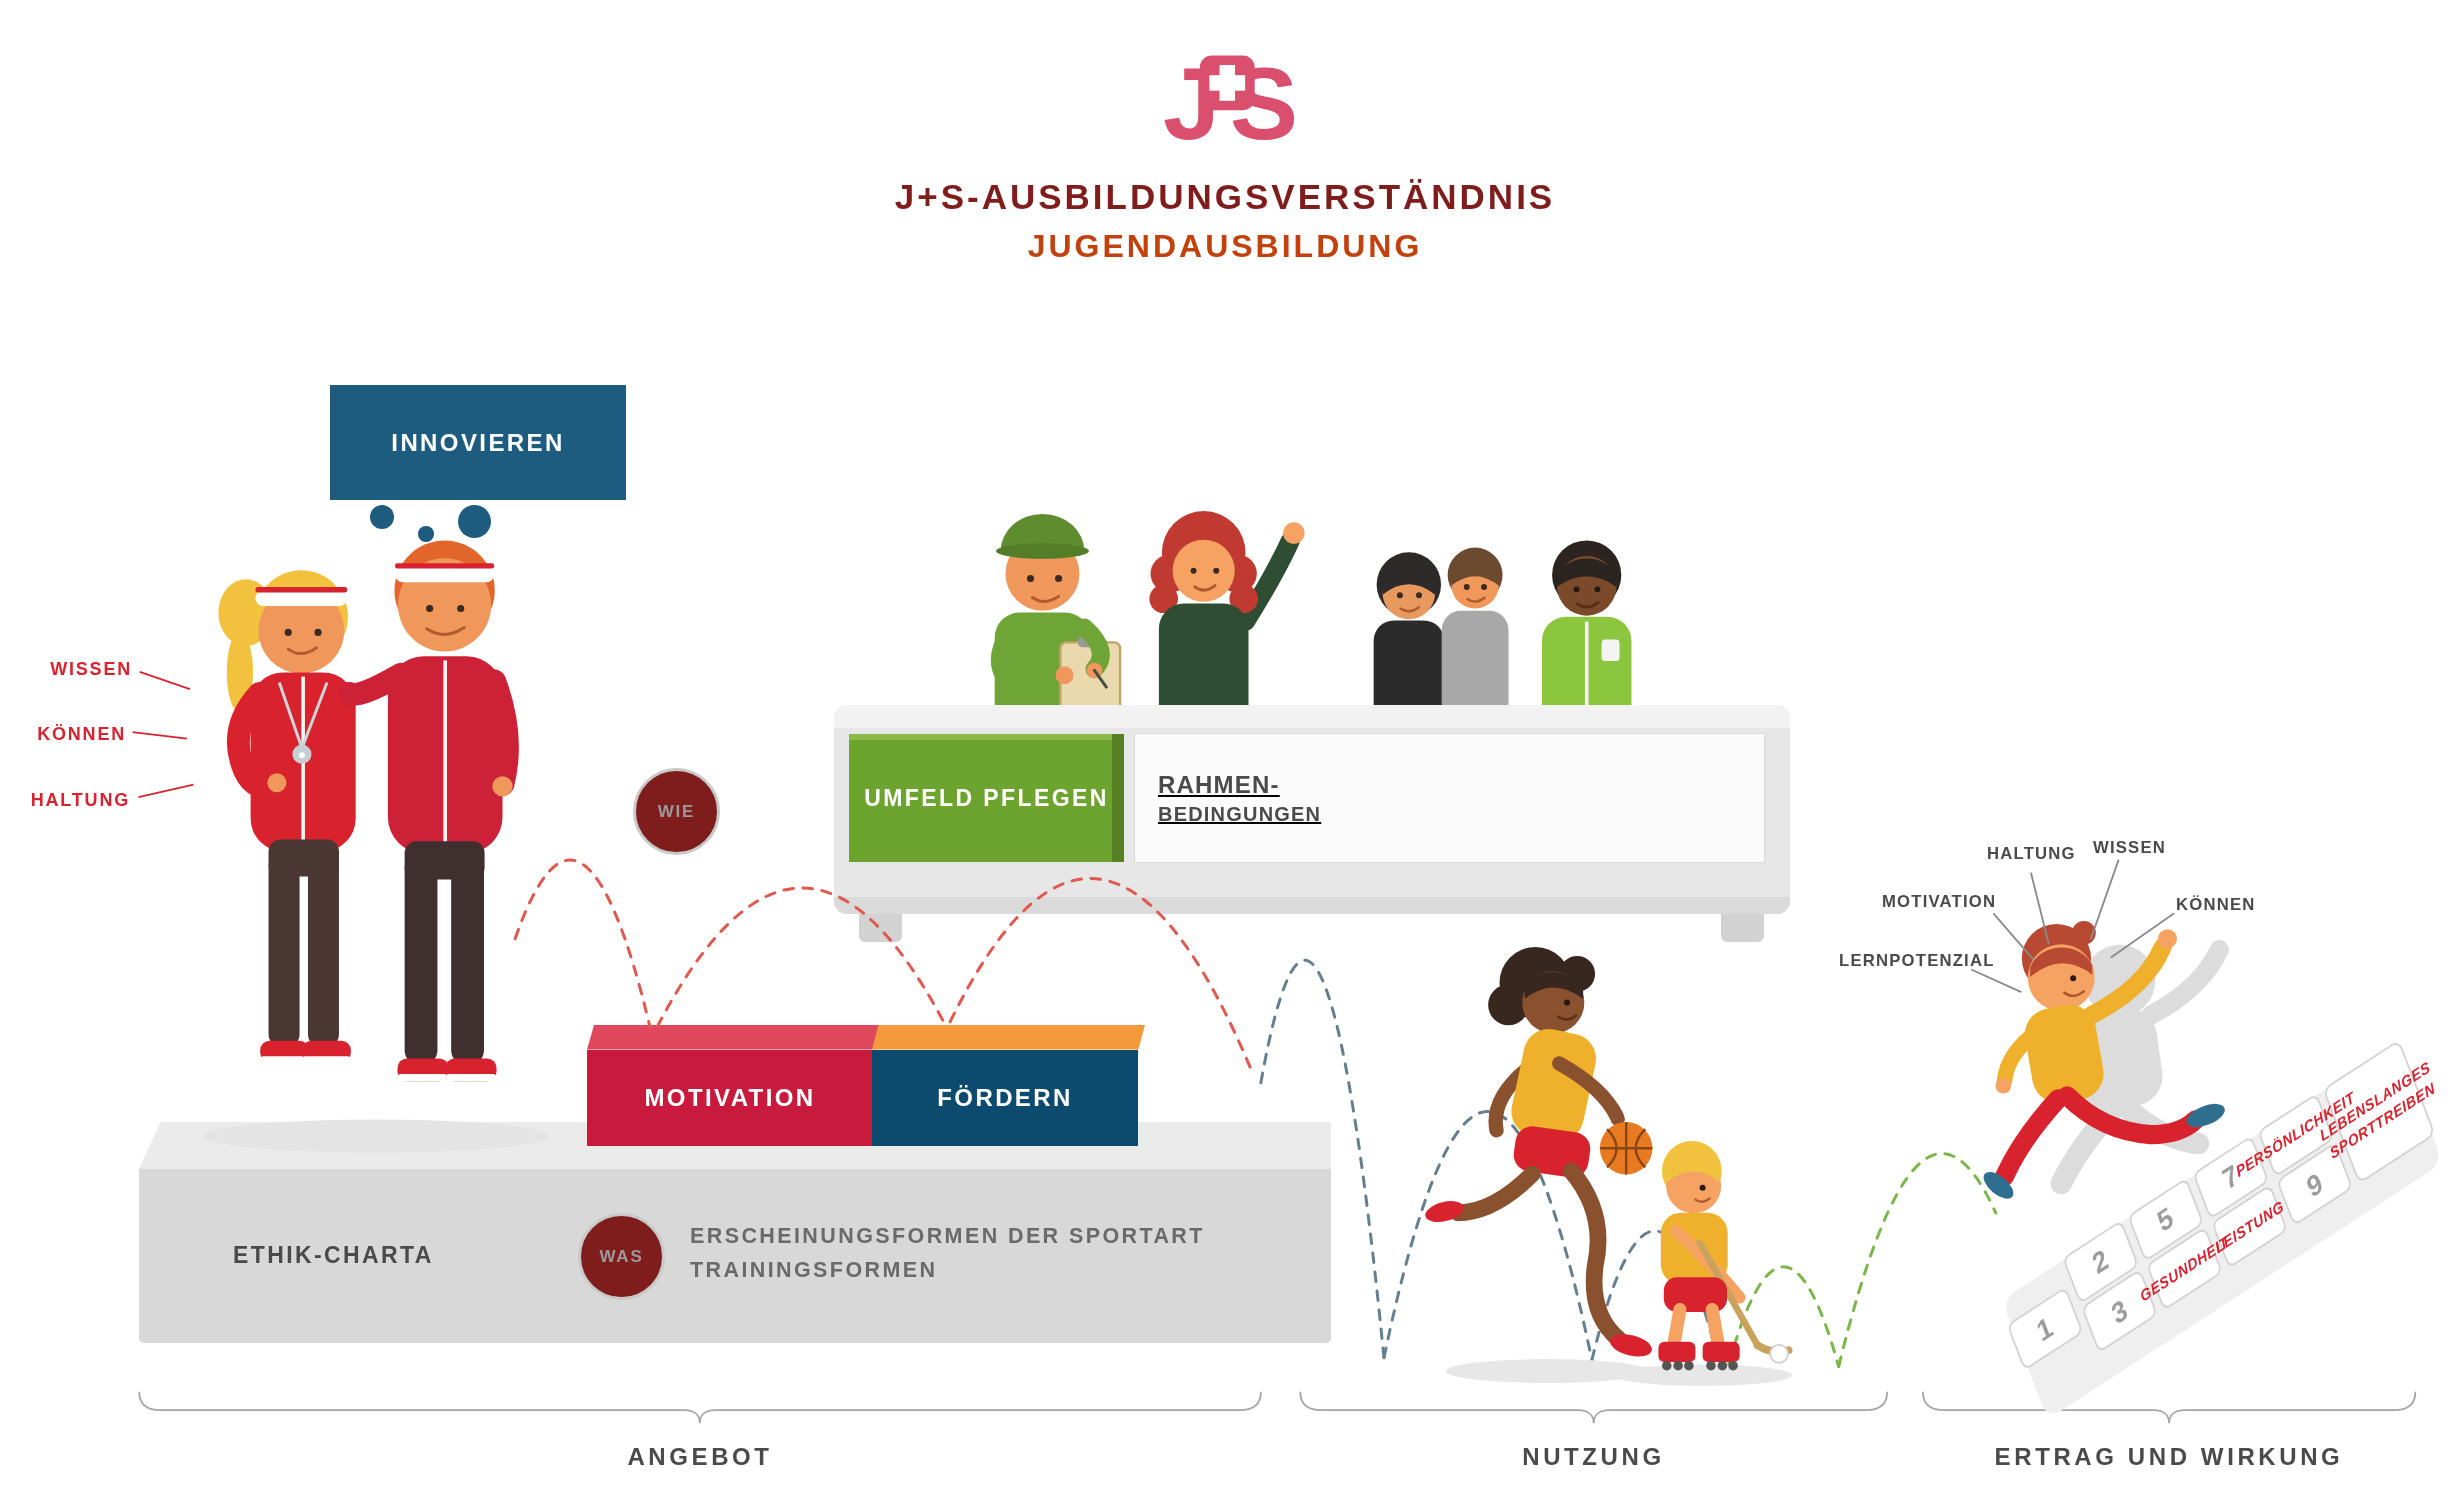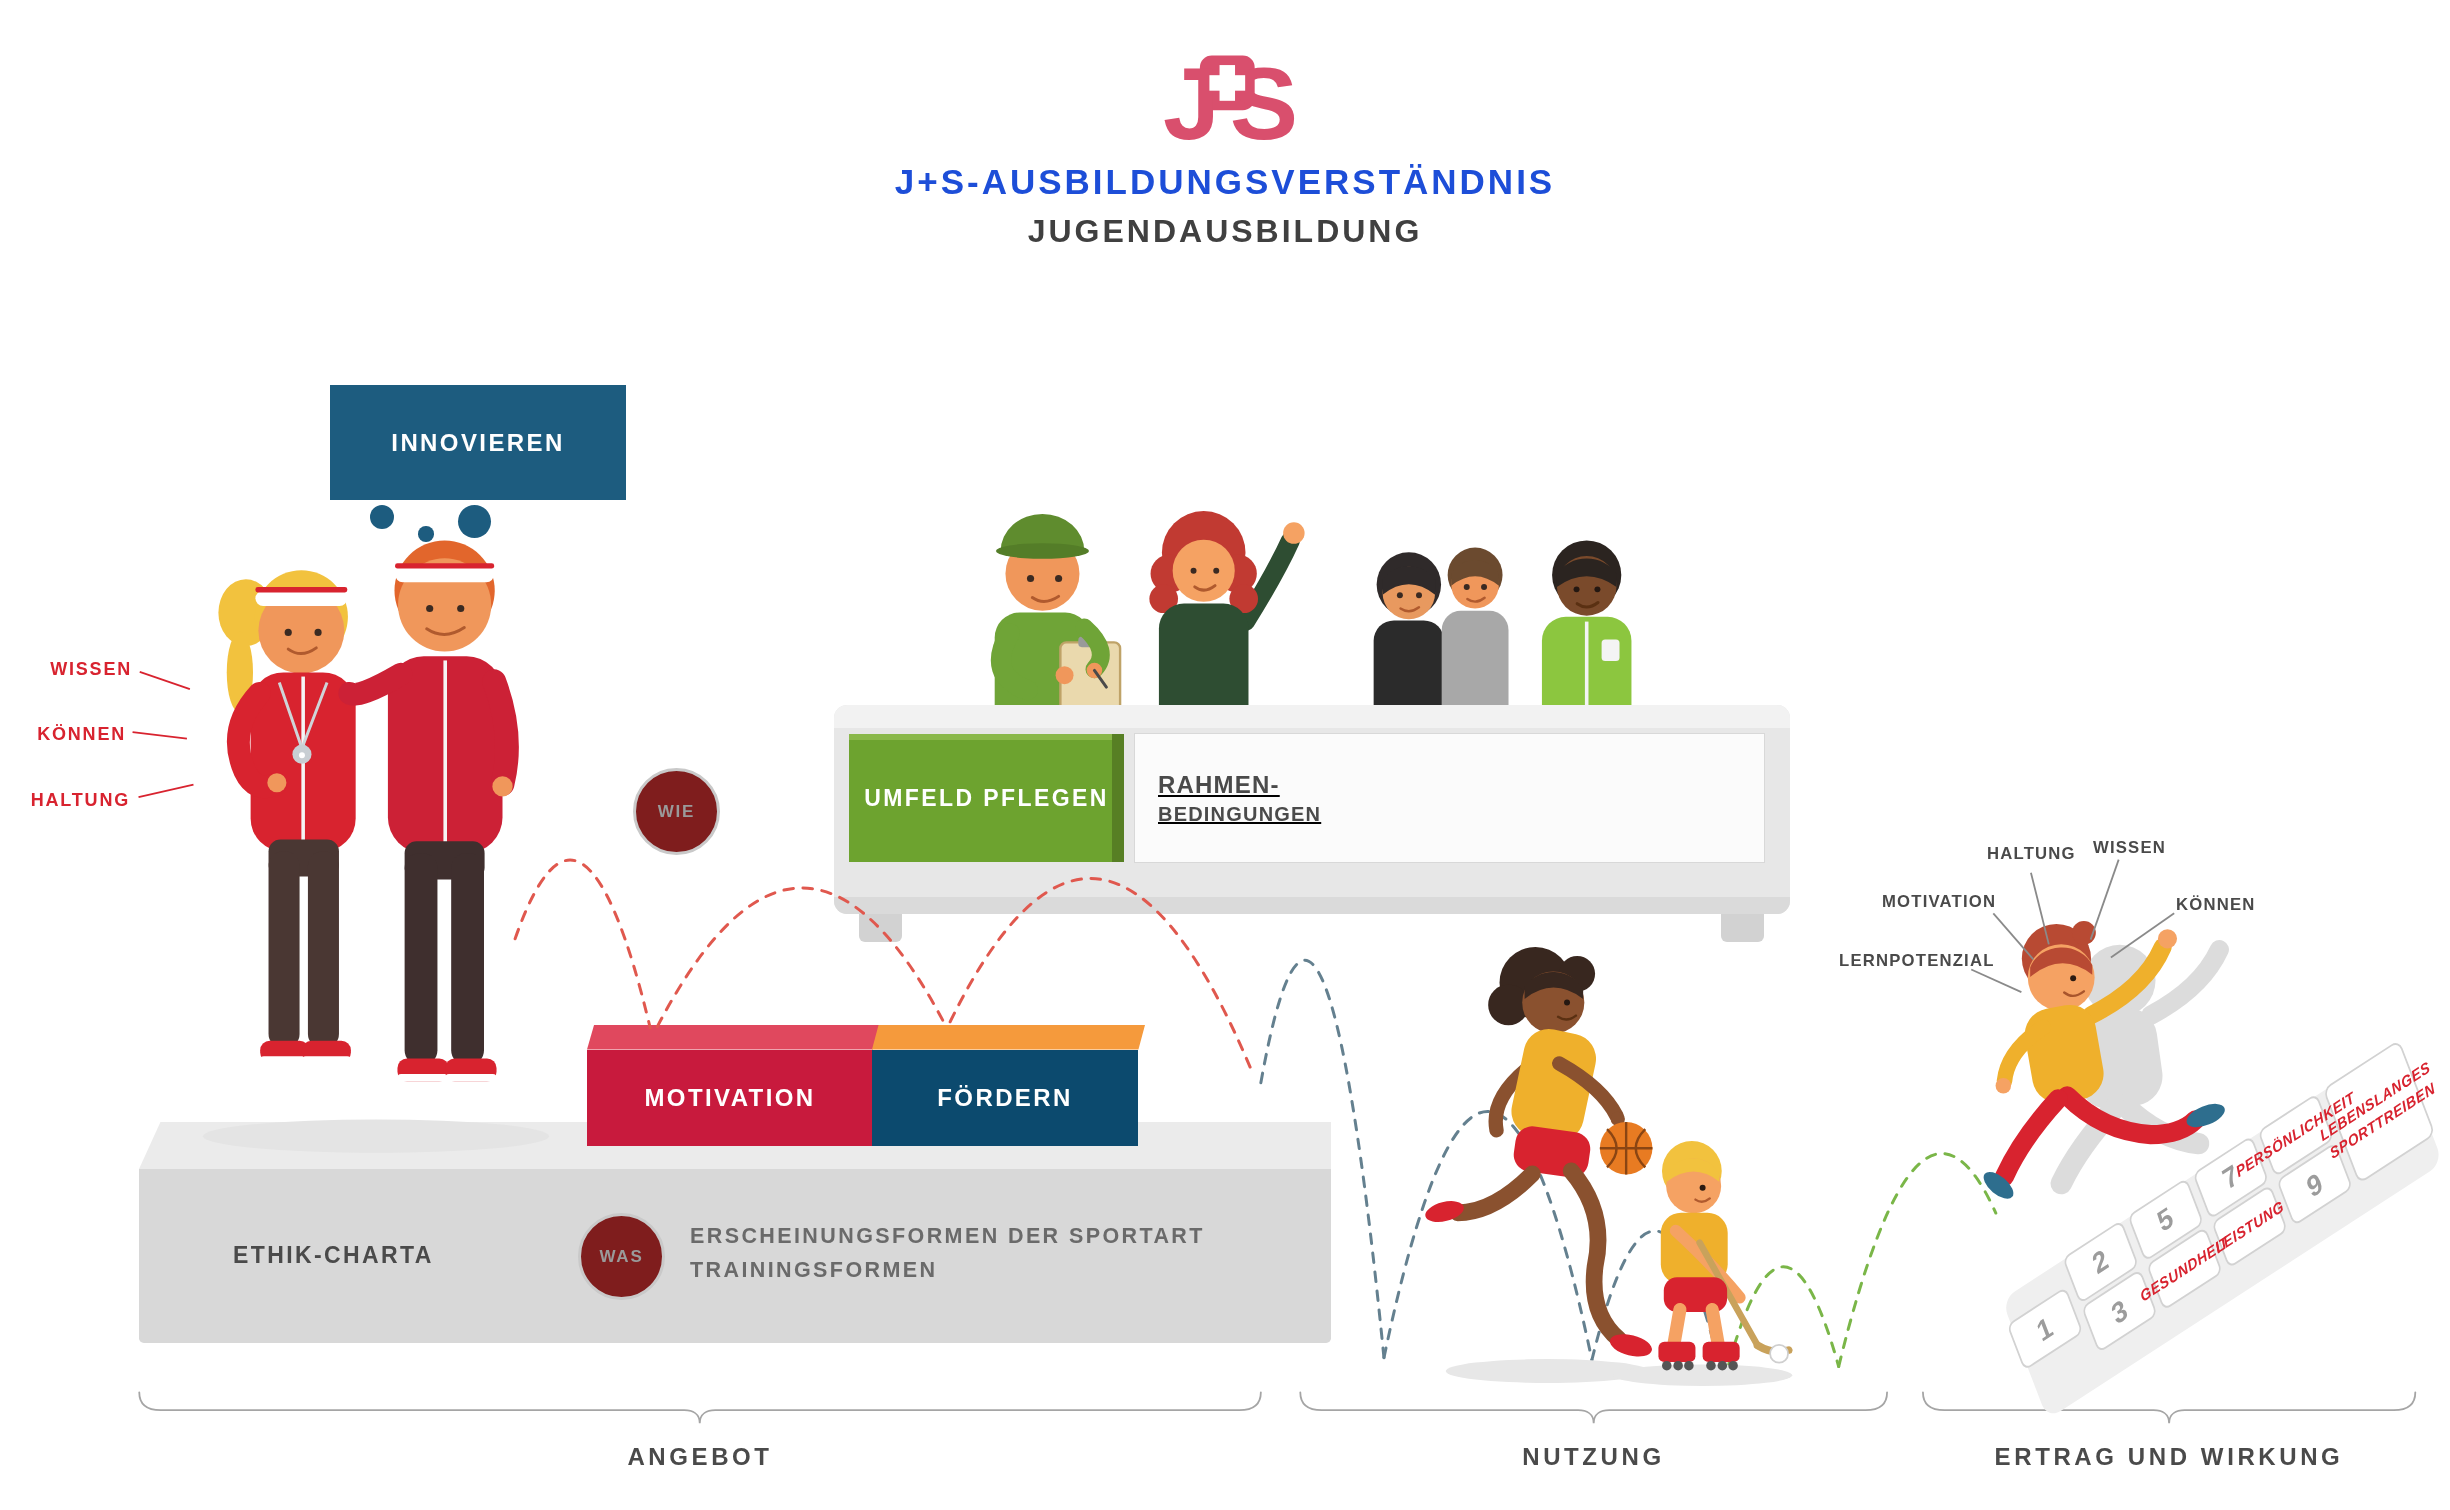--- a/index.html
+++ b/index.html
@@ -14,22 +14,22 @@
   .redlbl{font-weight:bold;color:#d8232f;letter-spacing:1.8px;font-size:18px;}
   .graylbl{font-weight:bold;color:#4a4a4a;letter-spacing:1.2px;font-size:16.7px;}
   .boxlbl{font-weight:bold;color:#ffffff;letter-spacing:2.4px;font-size:24px;
           width:100%;height:100%;display:flex;align-items:center;justify-content:center;}
   .qcircle{
     width:81px;height:81px;border-radius:50%;background:#7f1d1d;border:3.6px solid #c9c9c9;
     display:flex;align-items:center;justify-content:center;
     font-weight:bold;color:#9a9a9a;font-size:17px;letter-spacing:1.8px;
   }
   .sectionlbl{font-weight:bold;color:#4a4a4a;font-size:24px;letter-spacing:3.6px;text-align:center;}
-  .title{font-weight:bold;color:#1d4ed8;font-size:35px;letter-spacing:3px;margin-top:0;text-align:center;}
-  .subtitle{font-weight:bold;color:#404040;font-size:32px;letter-spacing:3px;margin-top:10.8px;}
+  .title{font-weight:bold;color:#7f1d1d;font-size:35px;letter-spacing:3px;margin-top:15px;text-align:center;}
+  .subtitle{font-weight:bold;color:#c2410c;font-size:32px;letter-spacing:3px;margin-top:10.8px;}
 </style>
 </head>
 <body>
 
 <div class="abs" style="left:0;top:42px;width:2450px;text-align:center;">
   <svg width="137" height="120" viewBox="0 0 230 200" style="margin:0 auto;">
     <rect x="72" y="22" width="92" height="92" rx="20" fill="#d94f6d"></rect>
     <text x="10" y="162" font-size="172" font-weight="bold" fill="#d94f6d">J</text>
     <text x="122" y="162" font-size="172" font-weight="bold" fill="#d94f6d">S</text>
     <rect x="105" y="38" width="26" height="60" fill="#ffffff"></rect>

